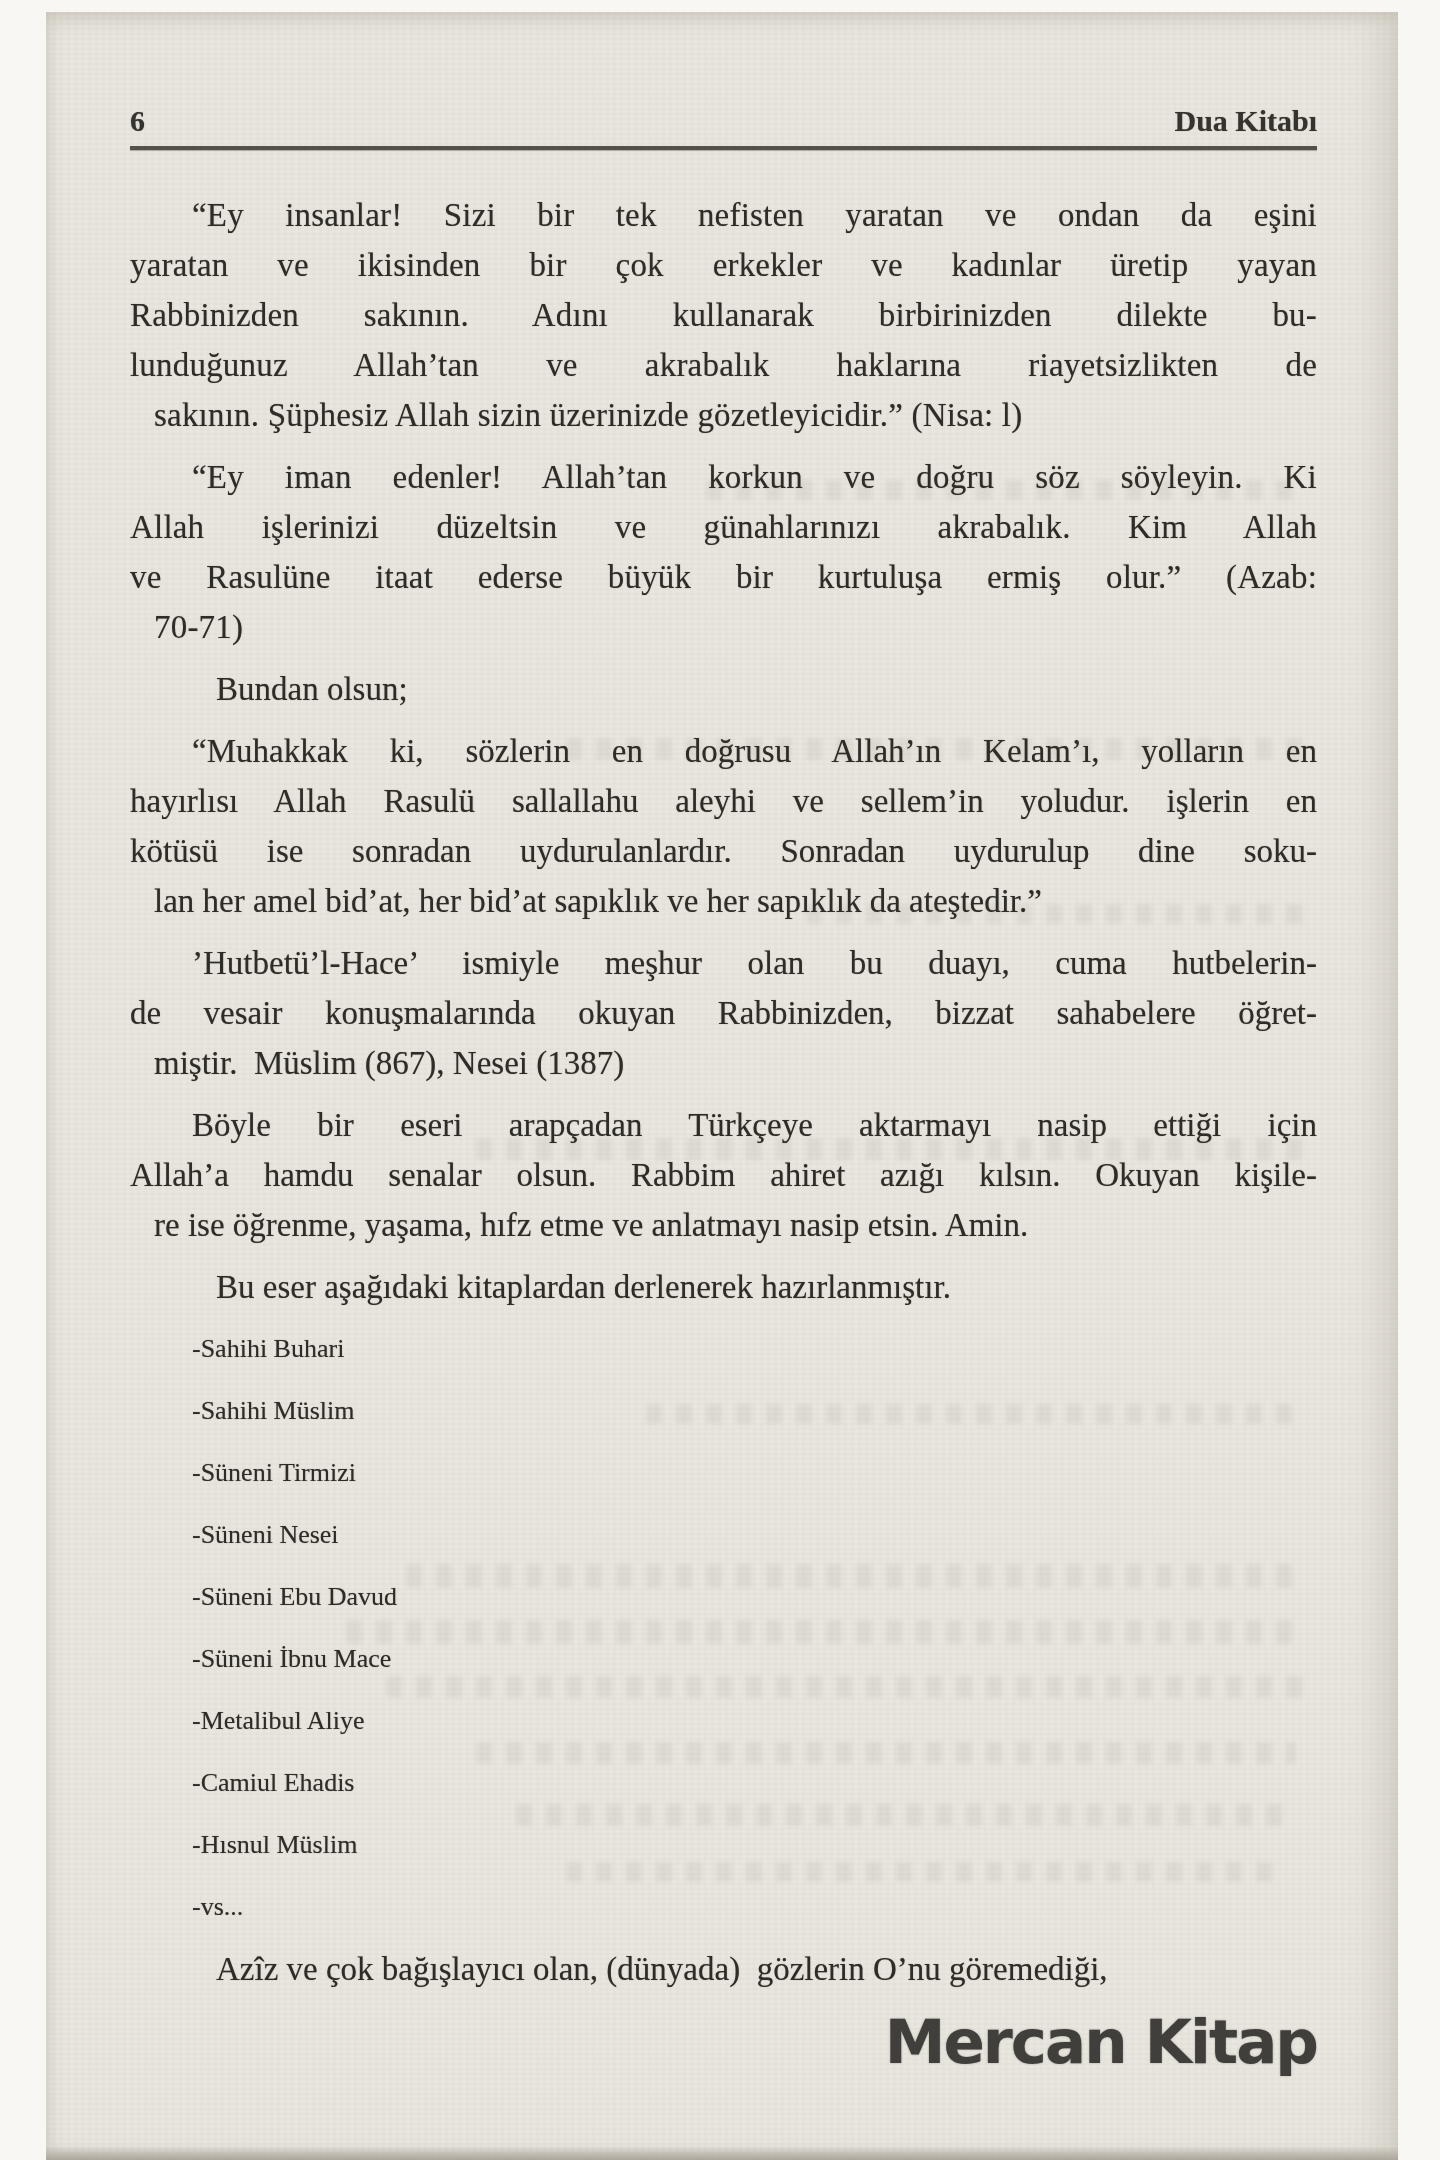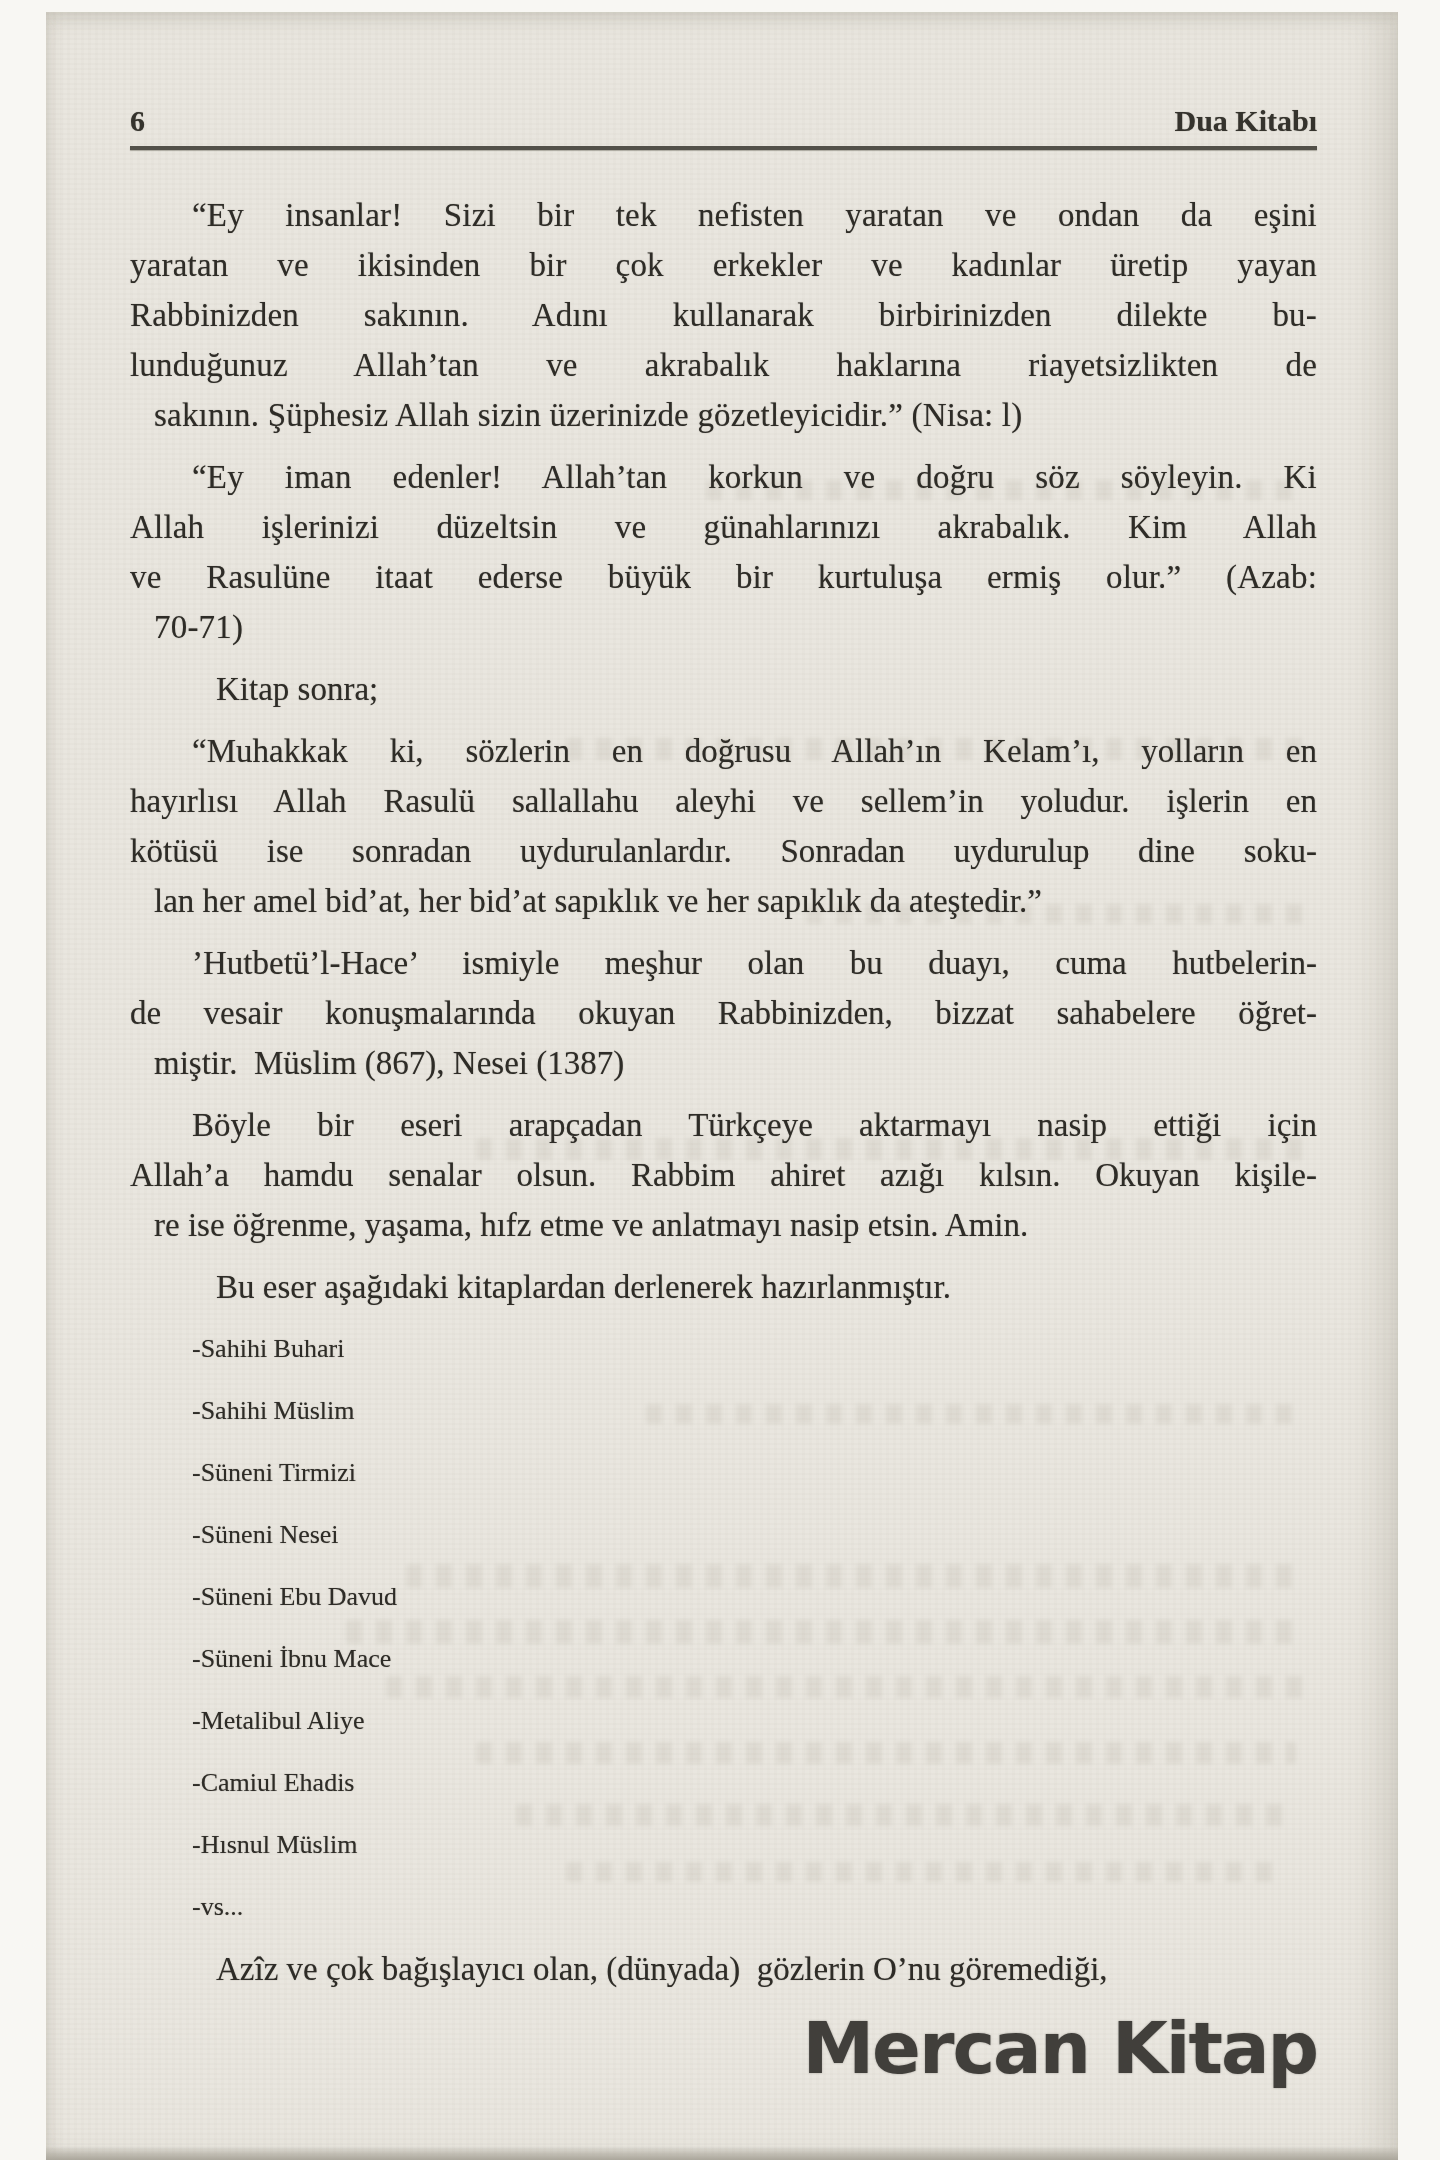--- a/index.html
+++ b/index.html
@@ -59,21 +59,21 @@
   .list-item {
     font-size: 26px; line-height: 50px; font-weight: 400;
     padding-left: 62px; margin-bottom: 12px;
     text-shadow: 0 0 1px rgba(60,56,48,.5);
   }
 
   
   .logo {
     margin-top: 6px; text-align: right;
     font-family: "DejaVu Sans", sans-serif;
-    font-size: 72px; font-weight: 800; letter-spacing: -2px;
+    font-size: 61px; font-weight: 800; letter-spacing: -2px;
     color: #413f3b;
     text-shadow: 0 0 2px rgba(62,60,55,.45);
   }
 
   
   .ghost {
     position: absolute; filter: blur(2px); opacity: .08; pointer-events: none;
     background: repeating-linear-gradient(90deg, #6d6450 0 16px, rgba(0,0,0,0) 16px 30px);
     border-radius: 4px;
   }
@@ -111,21 +111,21 @@
             <div class="line">lunduğunuz Allah’tan ve akrabalık haklarına riayetsizlikten de</div>
             <div class="line last">sakının. Şüphesiz Allah sizin üzerinizde gözetleyicidir.” (Nisa: l)</div>
           </div>
           <div class="para quote">
             <div class="line indent">“Ey iman edenler! Allah’tan korkun ve doğru söz söyleyin. Ki</div>
             <div class="line">Allah işlerinizi düzeltsin ve günahlarınızı akrabalık. Kim Allah</div>
             <div class="line">ve Rasulüne itaat ederse büyük bir kurtuluşa ermiş olur.” (Azab:</div>
             <div class="line last">70-71)</div>
           </div>
           <div class="para body">
-            <div class="line indent last">Kitap sonra;</div>
+            <div class="line indent last">Bundan olsun;</div>
           </div>
           <div class="para body">
             <div class="line indent">“Muhakkak ki, sözlerin en doğrusu Allah’ın Kelam’ı, yolların en</div>
             <div class="line">hayırlısı Allah Rasulü sallallahu aleyhi ve sellem’in yoludur. işlerin en</div>
             <div class="line">kötüsü ise sonradan uydurulanlardır. Sonradan uydurulup dine soku-</div>
             <div class="line last">lan her amel bid’at, her bid’at sapıklık ve her sapıklık da ateştedir.”</div>
           </div>
           <div class="para body">
             <div class="line indent">’Hutbetü’l-Hace’ ismiyle meşhur olan bu duayı, cuma hutbelerin-</div>
             <div class="line">de vesair konuşmalarında okuyan Rabbinizden, bizzat sahabelere öğret-</div>

